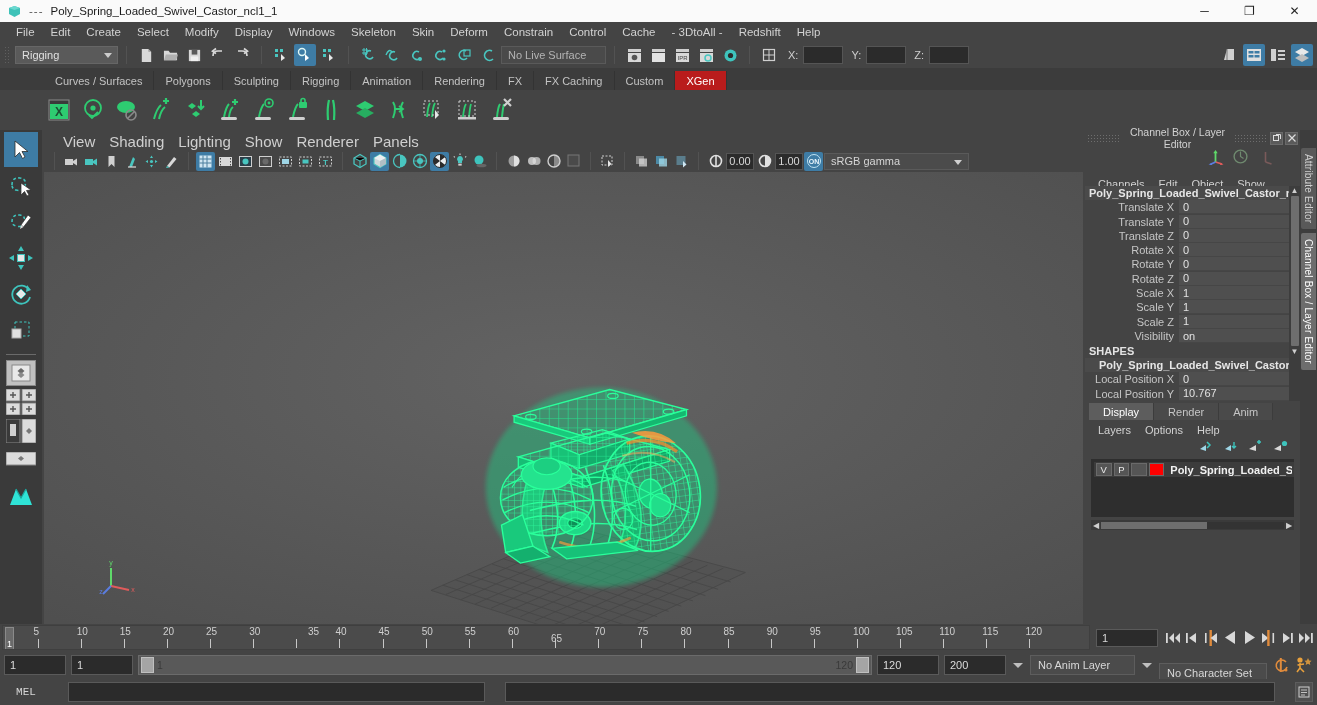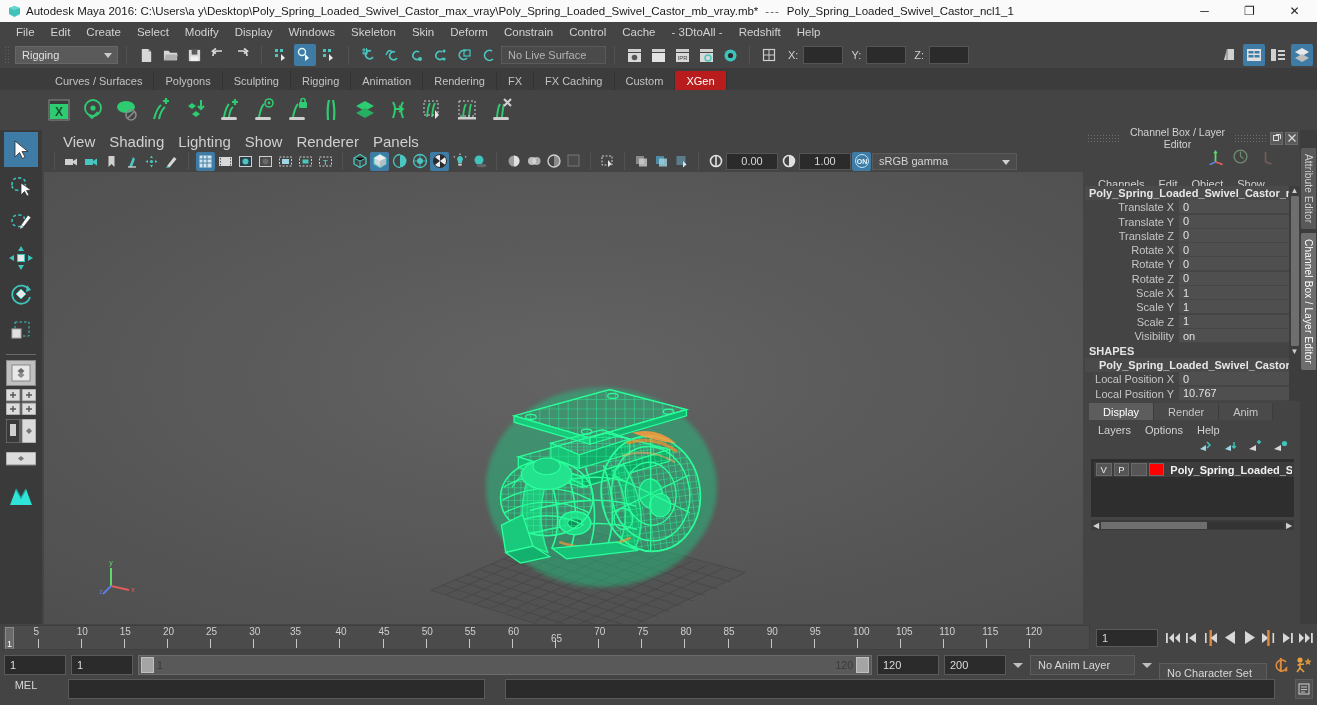--- a/index.html
+++ b/index.html
@@ -78,21 +78,21 @@
   .layoutbtn { width:30px; height:26px; background:#c0c0c0; border:1px solid #8a8a8a; margin-bottom:3px;
     display:flex; align-items:center; justify-content:center;}
 
   
   .vpcol { flex:1; display:flex; flex-direction:column; min-width:0; padding:2px 2px 0 2px;}
   .vpmenu { height:18px; flex:0 0 18px; background:#444; display:flex; align-items:center; padding-left:12px;}
   .vpmenu .mi { padding:1px 7px; font-size:15px; color:#cfcfcf;}
   .vptools { height:22px; flex:0 0 22px; background:#444; display:flex; align-items:center; gap:1px; padding-left:4px;}
   .vbtn { width:19px; height:19px; display:flex; align-items:center; justify-content:center; border-radius:2px;}
   .vbtn.on { background:#3e7ca5; }
-  .vnum { width:52px; height:17px; background:#2b2b2b; border:1px solid #555; color:#d8d8d8;
+  .vnum { width:28px; height:17px; background:#2b2b2b; border:1px solid #555; color:#d8d8d8;
     font-size:11px; display:flex; align-items:center; justify-content:center;}
   .gammasel { width:145px; height:17px; background:#4b4b4b; border:1px solid #5a5a5a; color:#d5d5d5;
     font-size:11px; display:flex; align-items:center; padding-left:6px; position:relative;}
   .gammasel .arrow { position:absolute; right:6px; top:6px; border-left:4px solid transparent;
     border-right:4px solid transparent; border-top:5px solid #cfcfcf;}
   .viewport { flex:1; min-height:0; position:relative; background:#5a5a5a; overflow:hidden;}
   .persp-label { position:absolute; left:0; right:0; bottom:4px; text-align:center;
      font-size:10.5px; font-weight:bold; color:#dcdcdc; }
   .axis-gizmo { position:absolute; left:55px; bottom:28px; width:40px; height:40px;}
 
@@ -170,21 +170,21 @@
      display:flex; align-items:center; padding:0 2px;}
   .rhandle { width:13px; height:16px; background:#a5a5a5; border:1px solid #c0c0c0;}
   .rbar .lo { font-size:10.5px; color:#3a3a3a; margin-left:3px;}
   .rbar .hi { font-size:10.5px; color:#3a3a3a; margin-left:auto; margin-right:3px;}
   .dropmini { width:14px; height:20px; display:flex; align-items:center; justify-content:center;}
   .dropmini .arrow { border-left:5px solid transparent; border-right:5px solid transparent; border-top:5px solid #bfbfbf;}
   .combo { height:20px; background:#4b4b4b; border:1px solid #5d5d5d; color:#d8d8d8; font-size:11px;
      display:flex; align-items:center; padding-left:7px;}
 
   
-  .cmd-row { height:26px; flex:0 0 26px; background:#444; display:flex; align-items:flex-start; padding:0 4px; gap:20px;}
+  .cmd-row { height:26px; flex:0 0 26px; background:#444; display:flex; align-items:center; padding:0 4px; gap:20px;font-family:Liberation Mono, monospace;}
   .mel-lbl { width:44px; text-align:center; font-size:11px; color:#d5d5d5;}
   .mel-input { flex:0 0 417px; height:20px; background:#2b2b2b; border:1px solid #5a5a5a;}
   .mel-out { flex:1; height:20px; background:#2b2b2b; border:1px solid #5a5a5a;}
   .mel-btn { width:18px; height:20px; background:#4f4f4f; border:1px solid #5d5d5d;
      display:flex; align-items:center; justify-content:center;}
 
   
   .helpline { height:20px; flex:0 0 20px; background:#3c3c3c; display:flex; align-items:center;
      padding-left:28px; font-size:11px; color:#bdbdbd;}
 </style>
@@ -193,21 +193,20 @@
 
 <div class="app">
 
   <div class="titlebar">
     <div class="title-logo">
       <svg width="13" height="13" viewBox="0 0 13 13">
           <path d="M1 3 L6.5 1 L12 3 L12 9 L6.5 12 L1 9 Z" fill="#3fc2b8"></path>
           <path d="M1 3 L6.5 5 L12 3 L6.5 1 Z" fill="#6ad8d0"></path>
         </svg>
     </div>
-    <div class="title-text">Autodesk Maya 2016: C:\Users\a y\Desktop\Poly_Spring_Loaded_Swivel_Castor_max_vray\Poly_Spring_Loaded_Swivel_Castor_mb_vray.mb*</div>
     <div class="title-sep">---</div>
     <div class="title-node">Poly_Spring_Loaded_Swivel_Castor_ncl1_1</div>
     <div class="title-spacer"></div>
     <div class="win-btns">
       <div class="win-btn">─</div>
       <div class="win-btn">❐</div>
       <div class="win-btn close">✕</div>
     </div>
   </div>
 
@@ -1161,21 +1160,21 @@
         <div class="ts-num" style="left: 71.625px;">10</div>
         <div class="ts-tick" style="left: 120.75px;"></div>
         <div class="ts-num" style="left: 114.75px;">15</div>
         <div class="ts-tick" style="left: 163.875px;"></div>
         <div class="ts-num" style="left: 157.875px;">20</div>
         <div class="ts-tick" style="left: 207px;"></div>
         <div class="ts-num" style="left: 201px;">25</div>
         <div class="ts-tick" style="left: 250.125px;"></div>
         <div class="ts-num" style="left: 244.125px;">30</div>
         <div class="ts-tick" style="left: 293.25px;"></div>
-        <div class="ts-num" style="left: 285px;">35</div>
+        <div class="ts-num" style="left: 303px;">35</div>
         <div class="ts-tick" style="left: 336.375px;"></div>
         <div class="ts-num" style="left: 330.375px;">40</div>
         <div class="ts-tick" style="left: 379.5px;"></div>
         <div class="ts-num" style="left: 373.5px;">45</div>
         <div class="ts-tick" style="left: 422.625px;"></div>
         <div class="ts-num" style="left: 416.625px;">50</div>
         <div class="ts-tick" style="left: 465.75px;"></div>
         <div class="ts-num" style="left: 459.75px;">55</div>
         <div class="ts-tick" style="left: 508.875px;"></div>
         <div class="ts-num" style="left: 502.875px;">60</div>

